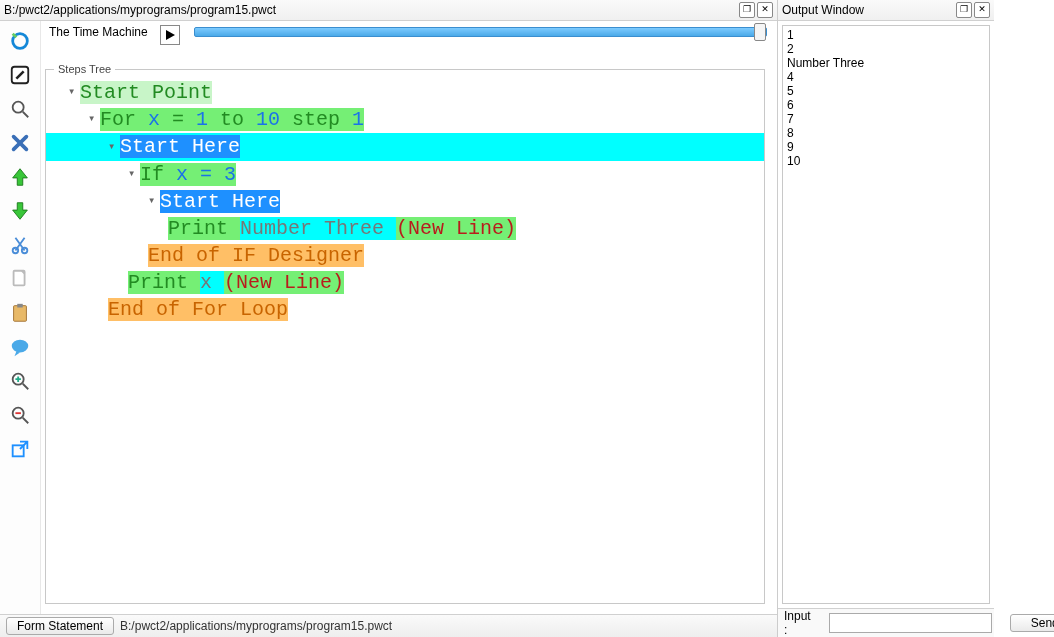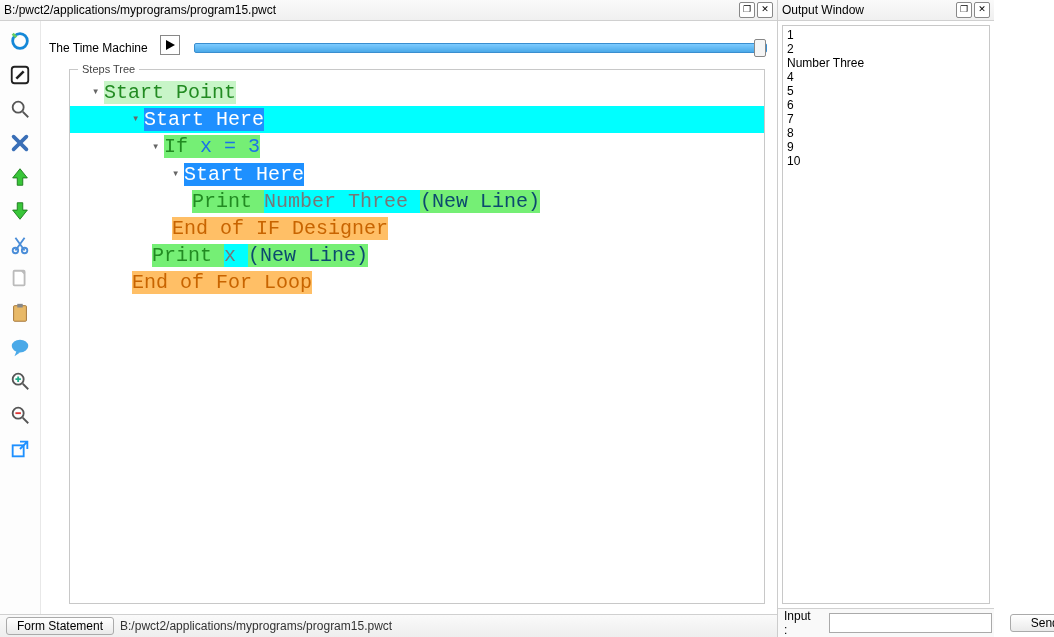--- a/index.html
+++ b/index.html
@@ -8,45 +8,45 @@
   .output-area{width:216px;display:flex;flex-direction:column}
   .titlebar{display:flex;align-items:center;height:20px;background:linear-gradient(#fafafa,#f0f0f0);border-bottom:1px solid #d0d0d0;padding:0 4px;font-size:12px}
   .titlebar .tt{flex:1;white-space:nowrap;overflow:hidden;text-overflow:ellipsis}
   .winbtns{display:flex;gap:2px}
   .winbtn{width:14px;height:14px;border:1px solid #888;border-radius:2px;font-size:9px;line-height:12px;text-align:center;background:#fff;cursor:pointer}
   .main-body{display:flex;flex:1;min-height:0}
   .toolbar{width:40px;display:flex;flex-direction:column;align-items:center;padding-top:6px;gap:6px;border-right:1px solid #e8e8e8;background:#fdfdfd}
   .tbtn{width:28px;height:28px;display:flex;align-items:center;justify-content:center;border-radius:4px}
   .tbtn svg{width:22px;height:22px}
   .content{flex:1;display:flex;flex-direction:column;min-width:0}
-  .timemachine{display:flex;align-items:flex-end;height:30px;padding:4px 8px;gap:12px}
+  .timemachine{display:flex;align-items:flex-start;height:30px;padding:4px 8px;gap:12px}
   .tmlabel{font-size:12px;color:#000}
   .tmicon{width:18px;height:18px;border:1px solid #888;display:flex;align-items:center;justify-content:center}
   .slider-wrap{flex:1;display:flex;align-items:center}
   .slider-wrap input[type=range]{width:100%;appearance:none;height:8px;background:linear-gradient(#7DCBFF,#4AA9E8);border:1px solid #3a8ecf;border-radius:2px}
   .slider-wrap input[type=range]::-webkit-slider-thumb{appearance:none;width:12px;height:18px;background:#f5f5f5;border:1px solid #888;border-radius:2px}
-  .treewrap{flex:1;margin:4px 12px 10px 28px;display:flex;flex-direction:column;min-height:0}
+  .treewrap{flex:1;margin:4px 12px 10px 4px;display:flex;flex-direction:column;min-height:0}
   fieldset.tree{flex:1;margin:0;padding:4px 0 0 0;border:1px solid #c8c8c8;background:#fff;min-height:0;overflow:auto}
   fieldset.tree>legend{font-size:11px;color:#444;padding:0 4px;margin-left:8px}
   .node{font-family:Liberation Mono, monospace;font-size:20px;line-height:27px;white-space:nowrap;padding-left:4px}
   .caret{display:inline-block;width:10px;color:#666;font-size:12px;vertical-align:middle;margin-right:2px}
   .start-point{color:#228B22;background:#c8f5c8}
   .kw-for{color:#228B22}
   .num{color:#1a73e8}
   .for-bg{background:#75ef75}
   .selrow{background:#00ffff}
   .starthere{color:#fff;background:#1e90ff}
   .if-kw{color:#228B22}
   .if-bg{background:#75ef75}
   .starthere2{color:#fff;background:#1e90ff}
   .print-kw{color:#228B22}
   .print-bg{background:#75ef75}
   .loop-kw{color:#228B22}
   .txt-cyan{background:#00ffff;color:#777}
-  .newline{color:#0c4a6e;background:#75ef75}
+  .newline{color:#b91c1c;background:#75ef75}
   .endstmt{color:#c86400;background:#ffbf66}
   .status{height:22px;display:flex;align-items:center;gap:6px;background:linear-gradient(#fafafa,#eee);border-top:1px solid #d0d0d0;padding:0 6px}
   .status-btn{border:1px solid #aaa;background:linear-gradient(#fff,#eaeaea);border-radius:3px;padding:1px 10px;font-size:12px}
   .status-path{font-size:12px;color:#333}
   .output-body{flex:1;display:flex;flex-direction:column;min-height:0}
   .out-text{flex:1;margin:4px;border:1px solid #c8c8c8;background:#fff;padding:2px 4px;font-size:12px;line-height:14px;white-space:pre;overflow:auto}
   .out-input{height:24px;display:flex;align-items:center;gap:18px;padding:2px 6px;border-top:1px solid #d0d0d0;background:#f9f9f9}
   .out-input input[type=text]{flex:1;border:1px solid #aaa;height:18px;font-size:12px;padding:0 3px}
   .sendbtn{border:1px solid #aaa;background:linear-gradient(#fff,#eaeaea);border-radius:3px;padding:1px 20px;font-size:12px}
   .indent{display:inline-block}
@@ -163,20 +163,23 @@
         </div>
 
         <div class="treewrap">
           <fieldset class="tree">
             <legend>Steps Tree</legend>
 
             <div class="node">
               <span class="indent i0"></span><span class="caret">▾</span><span class="start-point">Start Point</span>
             </div>
 
+            <div class="node">
+              <span class="indent i1"></span><span class="caret">▾</span><span class="for-bg"><span class="kw-for">For </span><span class="num">x</span><span class="kw-for"> = </span><span class="num">1</span><span class="kw-for"> to </span><span class="num">10</span><span class="kw-for"> step </span><span class="num">1</span></span>
+            </div>
 
             <div class="node selrow">
               <span class="indent i2"></span><span class="caret">▾</span><span class="starthere">Start Here</span>
             </div>
 
             <div class="node">
               <span class="indent i3"></span><span class="caret">▾</span><span class="if-bg"><span class="if-kw">If </span><span class="num">x = 3</span></span>
             </div>
 
             <div class="node">

